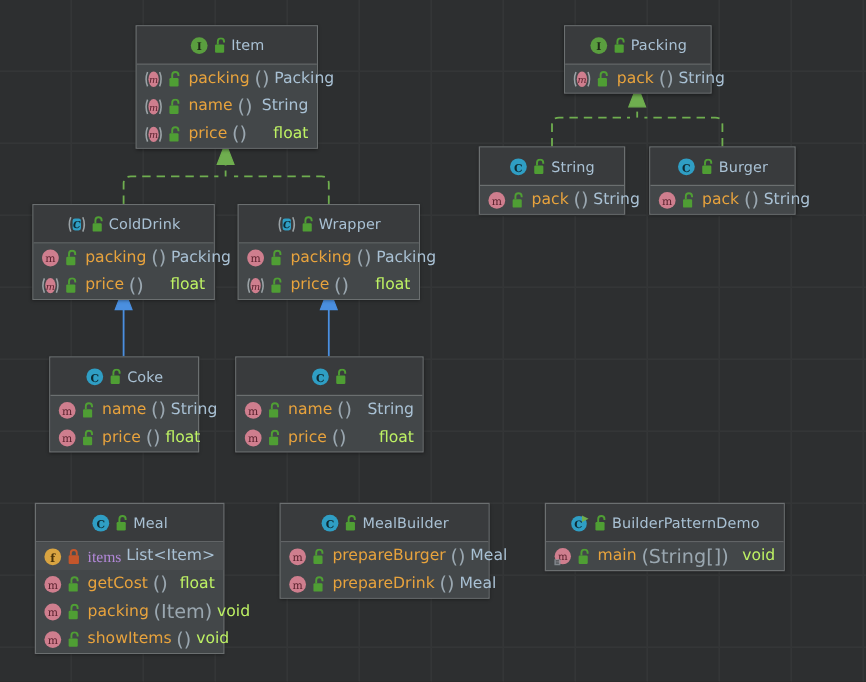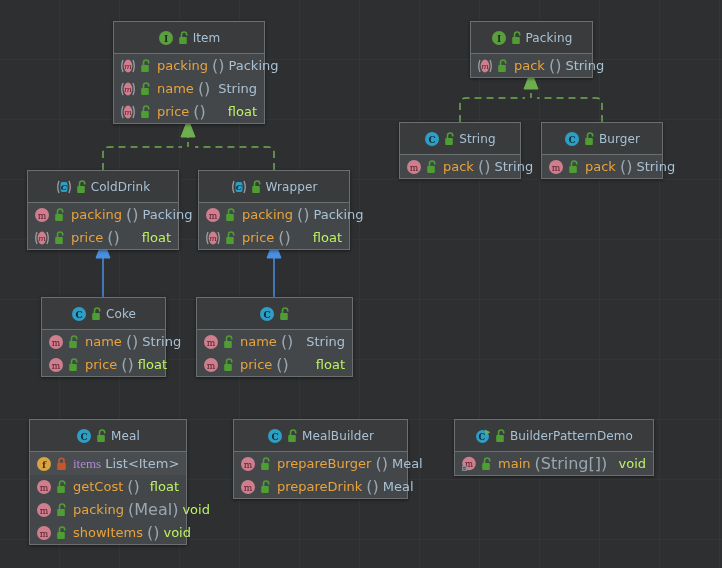--- a/index.html
+++ b/index.html
@@ -615,21 +615,21 @@
                 <text x="8" y="11.5" font-size="9" font-family="DejaVu Serif,serif" fill="#59202c" text-anchor="middle">m</text>
               </svg>
             </span>
             <span class="ico lock">
               <svg width="11" height="14" viewBox="0 0 11 14">
                 <path d="M3.5 6 L3.5 3.6 A2.6 2.6 0 0 1 8.7 3.6 L8.7 4.4" fill="none" stroke="#4f9e34" stroke-width="1.6"></path>
                 <rect x="1.2" y="6" width="7.6" height="7" rx="1" fill="#4f9e34"></rect>
               </svg>
             </span>
             <span class="m-name">packing</span>
-            <span class="m-paren">(Meal)</span>
+            <span class="m-paren">(Item)</span>
             <span class="m-type prim">void</span>
           </div>
           <div class="member">
             <span class="ico ">
               <svg width="16" height="16" viewBox="0 0 16 16">
                 <ellipse cx="8" cy="8" rx="7" ry="7" fill="#cf7e8e"></ellipse>
                 <text x="8" y="11.5" font-size="9" font-family="DejaVu Serif,serif" fill="#59202c" text-anchor="middle">m</text>
               </svg>
             </span>
             <span class="ico lock">

